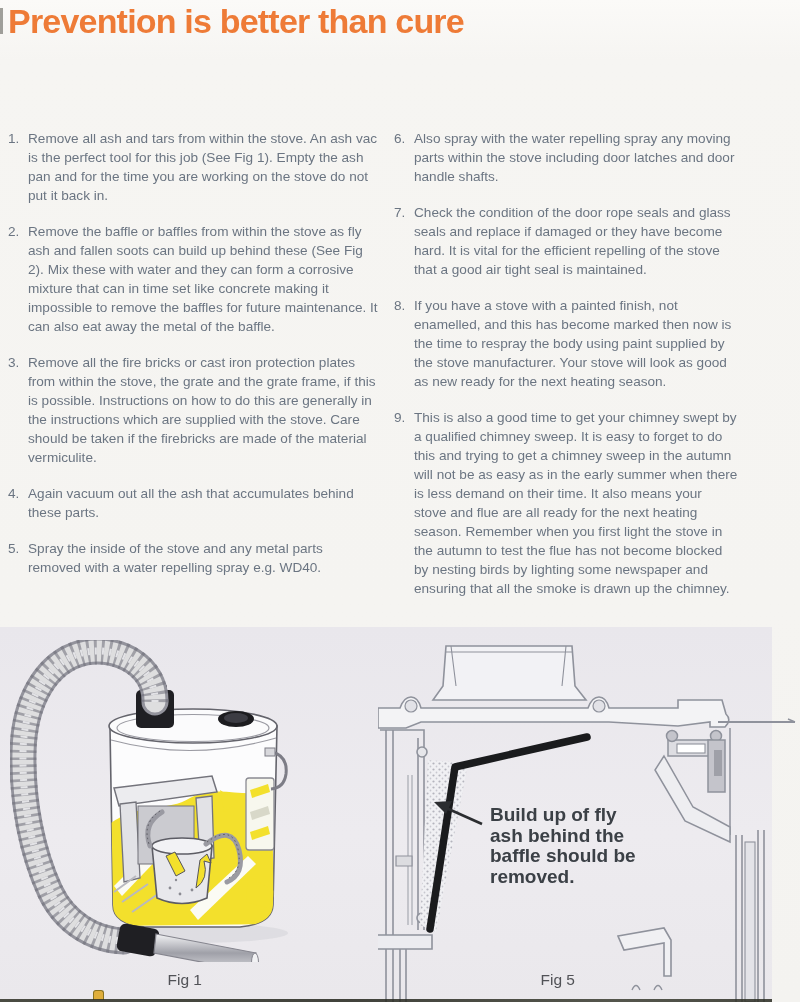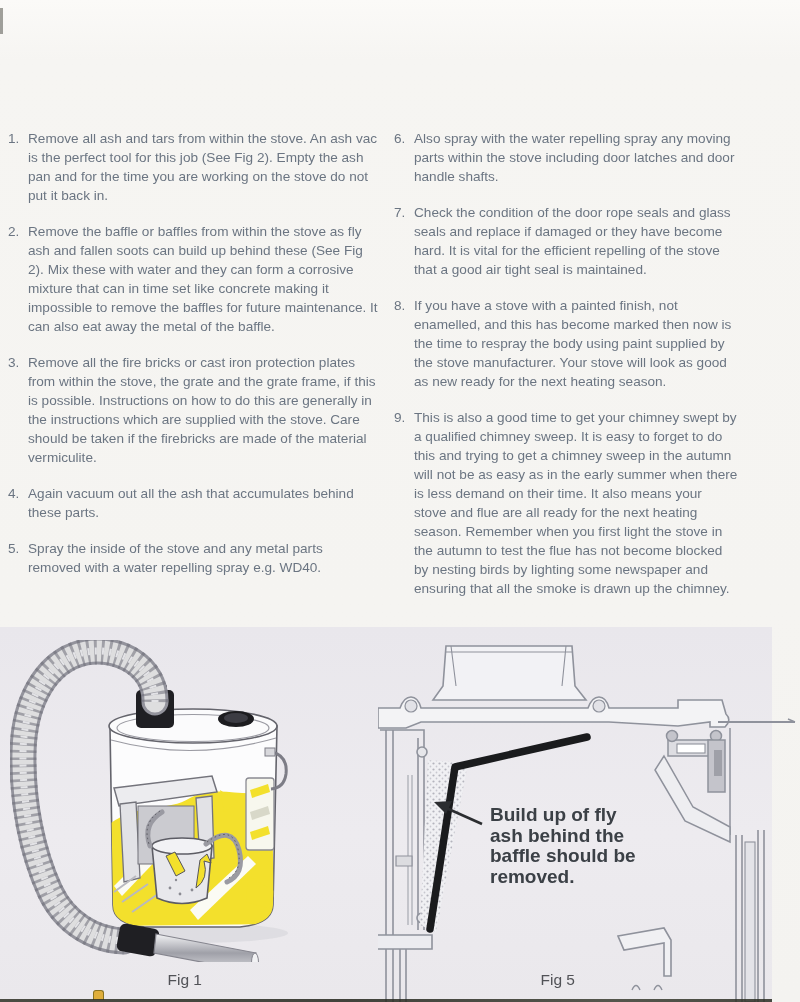--- a/index.html
+++ b/index.html
@@ -43,26 +43,27 @@
   .yellow-speck{position:absolute;left:93px;bottom:2px;width:9px;height:9px;
     background:#dfae3b;border-radius:3px 3px 0 0;border:1px solid #8a7320;border-bottom:none;}
 </style>
 </head>
 <body>
 
 <div class="page">
 
   <div class="corner-mark"></div>
 
+  <h1 class="title" style="color:#EE7B37;">Prevention is better than cure</h1>
 
 
   <div class="col col-left" style="color:#6B7582;">
     <div class="item">
       <span class="num">1.</span>
-      <span class="txt">Remove all ash and tars from within the stove. An ash vac is the perfect tool for this job (See Fig 2). Empty the ash pan and for the time you are working on the stove do not put it back in.</span>
+      <span class="txt">Remove all ash and tars from within the stove. An ash vac is the perfect tool for this job (See Fig 1). Empty the ash pan and for the time you are working on the stove do not put it back in.</span>
     </div>
     <div class="item">
       <span class="num">2.</span>
       <span class="txt">Remove the baffle or baffles from within the stove as fly ash and fallen soots can build up behind these (See Fig 2). Mix these with water and they can form a corrosive mixture that can in time set like concrete making it impossible to remove the baffles for future maintenance. It can also eat away the metal of the baffle.</span>
     </div>
     <div class="item">
       <span class="num">3.</span>
       <span class="txt">Remove all the fire bricks or cast iron protection plates from within the stove, the grate and the grate frame, if this is possible. Instructions on how to do this are generally in the instructions which are supplied with the stove. Care should be taken if the firebricks are made of the material vermiculite.</span>
     </div>
     <div class="item">

